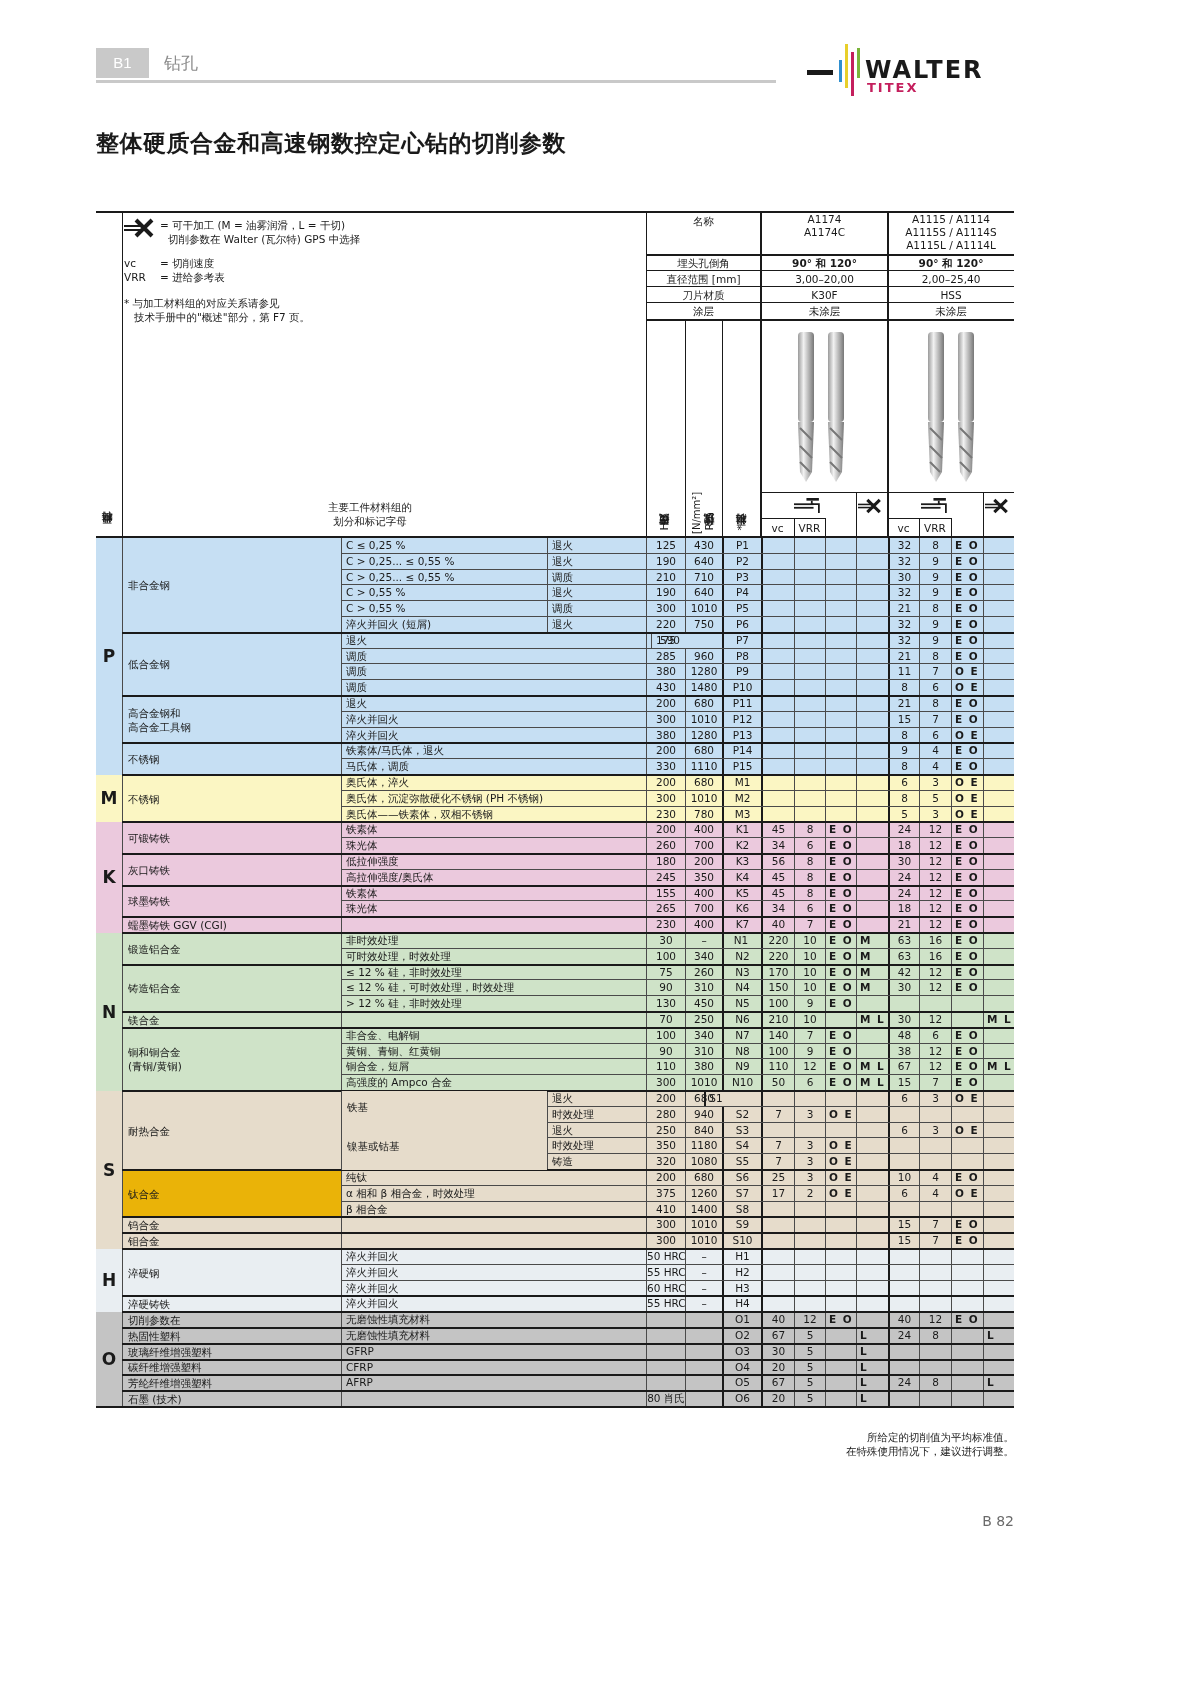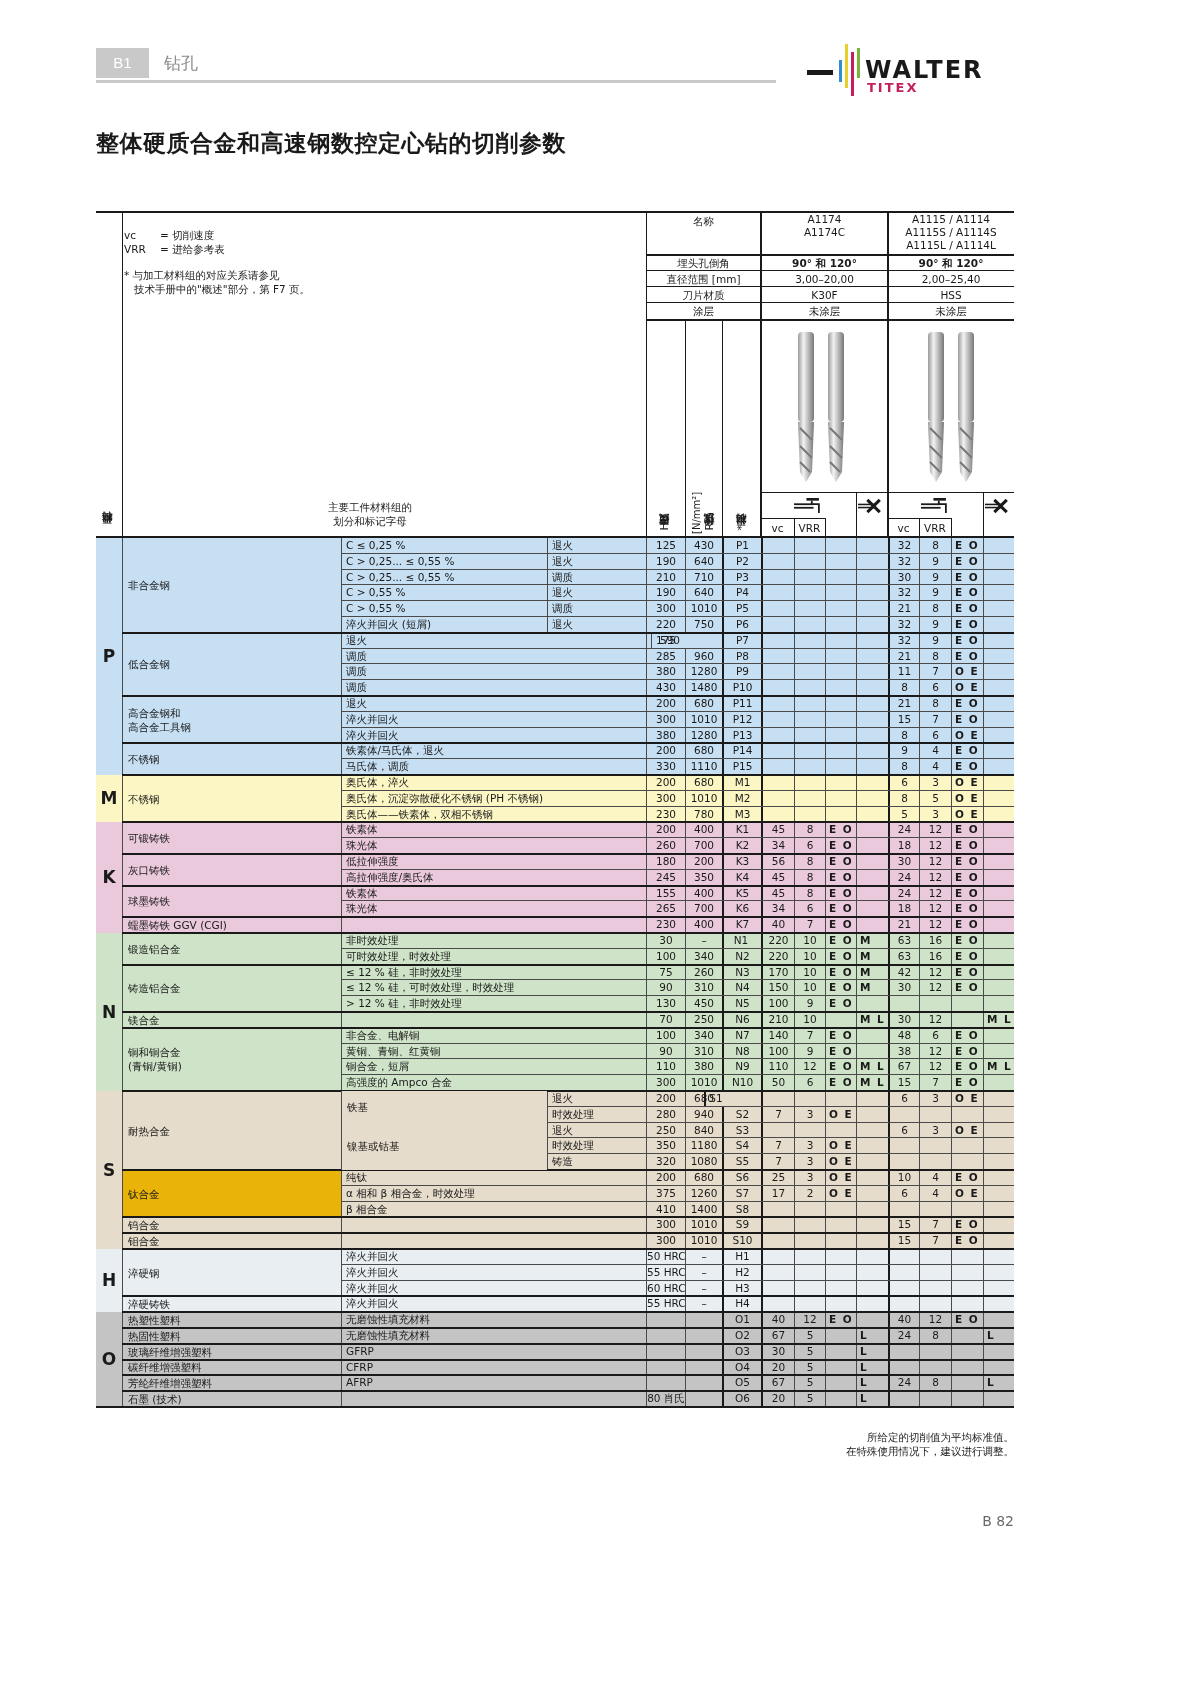--- a/index.html
+++ b/index.html
@@ -75,20 +75,31 @@
     <div class="hline" style="left:646px;top:270px;width:368px;"></div>
     <div class="hline" style="left:646px;top:286px;width:368px;"></div>
     <div class="hline" style="left:646px;top:302px;width:368px;"></div>
     <div class="hline" style="left:646px;top:319px;width:368px;height:2px;"></div>
     <div class="hline" style="left:761px;top:492px;width:253px;"></div>
     <div class="hline" style="left:761px;top:518px;width:64px;"></div>
     <div class="hline" style="left:888px;top:518px;width:63px;"></div>
   </div>
 
 <div class="legend">
+  <div class="row">
+    <svg class="ic" viewBox="0 0 36 20">
+        <rect x="0" y="7" width="22" height="2" fill="#1a1a1a"></rect>
+        <rect x="0" y="11" width="22" height="2" fill="#1a1a1a"></rect>
+        <path d="M12 2 L28 18 M28 2 L12 18" stroke="#1a1a1a" stroke-width="4"></path>
+      </svg>
+    <div>
+      <div>= 可干加工 (M = 油雾润滑，L = 干切)</div>
+      <div style="padding-left:8px">切削参数在 Walter (瓦尔特) GPS 中选择</div>
+    </div>
+  </div>
   <div class="row" style="margin-top:10px;margin-bottom:0">
     <span class="sym" style="width:36px">vc</span>
     <span>= 切削速度</span>
   </div>
   <div class="row">
     <span class="sym" style="width:36px">VRR</span>
     <span>= 进给参考表</span>
   </div>
   <div style="margin-top:12px">
     <div>* 与加工材料组的对应关系请参见</div>
@@ -1000,21 +1011,21 @@
     <div class="sub" style="top: 632px; height: 47.4px; background: #eab308; white-space: pre-line;">钛合金</div>
     <div class="sep sub-sep" style="top: 631px;"></div>
     <div class="sub" style="top: 679.4px; height: 15.8px; background: rgb(230, 220, 203); white-space: pre-line;">钨合金</div>
     <div class="sep sub-sep" style="top: 678.4px;"></div>
     <div class="sub" style="top: 695.2px; height: 15.8px; background: rgb(230, 220, 203); white-space: pre-line;">钼合金</div>
     <div class="sep sub-sep" style="top: 694.2px;"></div>
     <div class="sub" style="top: 711px; height: 47.4px; background: rgb(233, 238, 242); white-space: pre-line;">淬硬钢</div>
     <div class="sep" style="top: 710px;"></div>
     <div class="sub" style="top: 758.4px; height: 15.8px; background: rgb(233, 238, 242); white-space: pre-line;">淬硬铸铁</div>
     <div class="sep sub-sep" style="top: 757.4px;"></div>
-    <div class="sub" style="top: 774.2px; height: 15.8px; background: rgb(196, 196, 196); white-space: pre-line;">热塑性塑料</div>
+    <div class="sub" style="top: 774.2px; height: 15.8px; background: rgb(196, 196, 196); white-space: pre-line;">切削参数在</div>
     <div class="sep" style="top: 773.2px;"></div>
     <div class="sub" style="top: 790px; height: 15.8px; background: rgb(196, 196, 196); white-space: pre-line;">热固性塑料</div>
     <div class="sep sub-sep" style="top: 789px;"></div>
     <div class="sub" style="top: 805.8px; height: 15.8px; background: rgb(196, 196, 196); white-space: pre-line;">玻璃纤维增强塑料</div>
     <div class="sep sub-sep" style="top: 804.8px;"></div>
     <div class="sub" style="top: 821.6px; height: 15.8px; background: rgb(196, 196, 196); white-space: pre-line;">碳纤维增强塑料</div>
     <div class="sep sub-sep" style="top: 820.6px;"></div>
     <div class="sub" style="top: 837.4px; height: 15.8px; background: rgb(196, 196, 196); white-space: pre-line;">芳纶纤维增强塑料</div>
     <div class="sep sub-sep" style="top: 836.4px;"></div>
     <div class="sub" style="top: 853.2px; height: 15.8px; background: rgb(196, 196, 196); white-space: pre-line;">石墨 (技术)</div>

